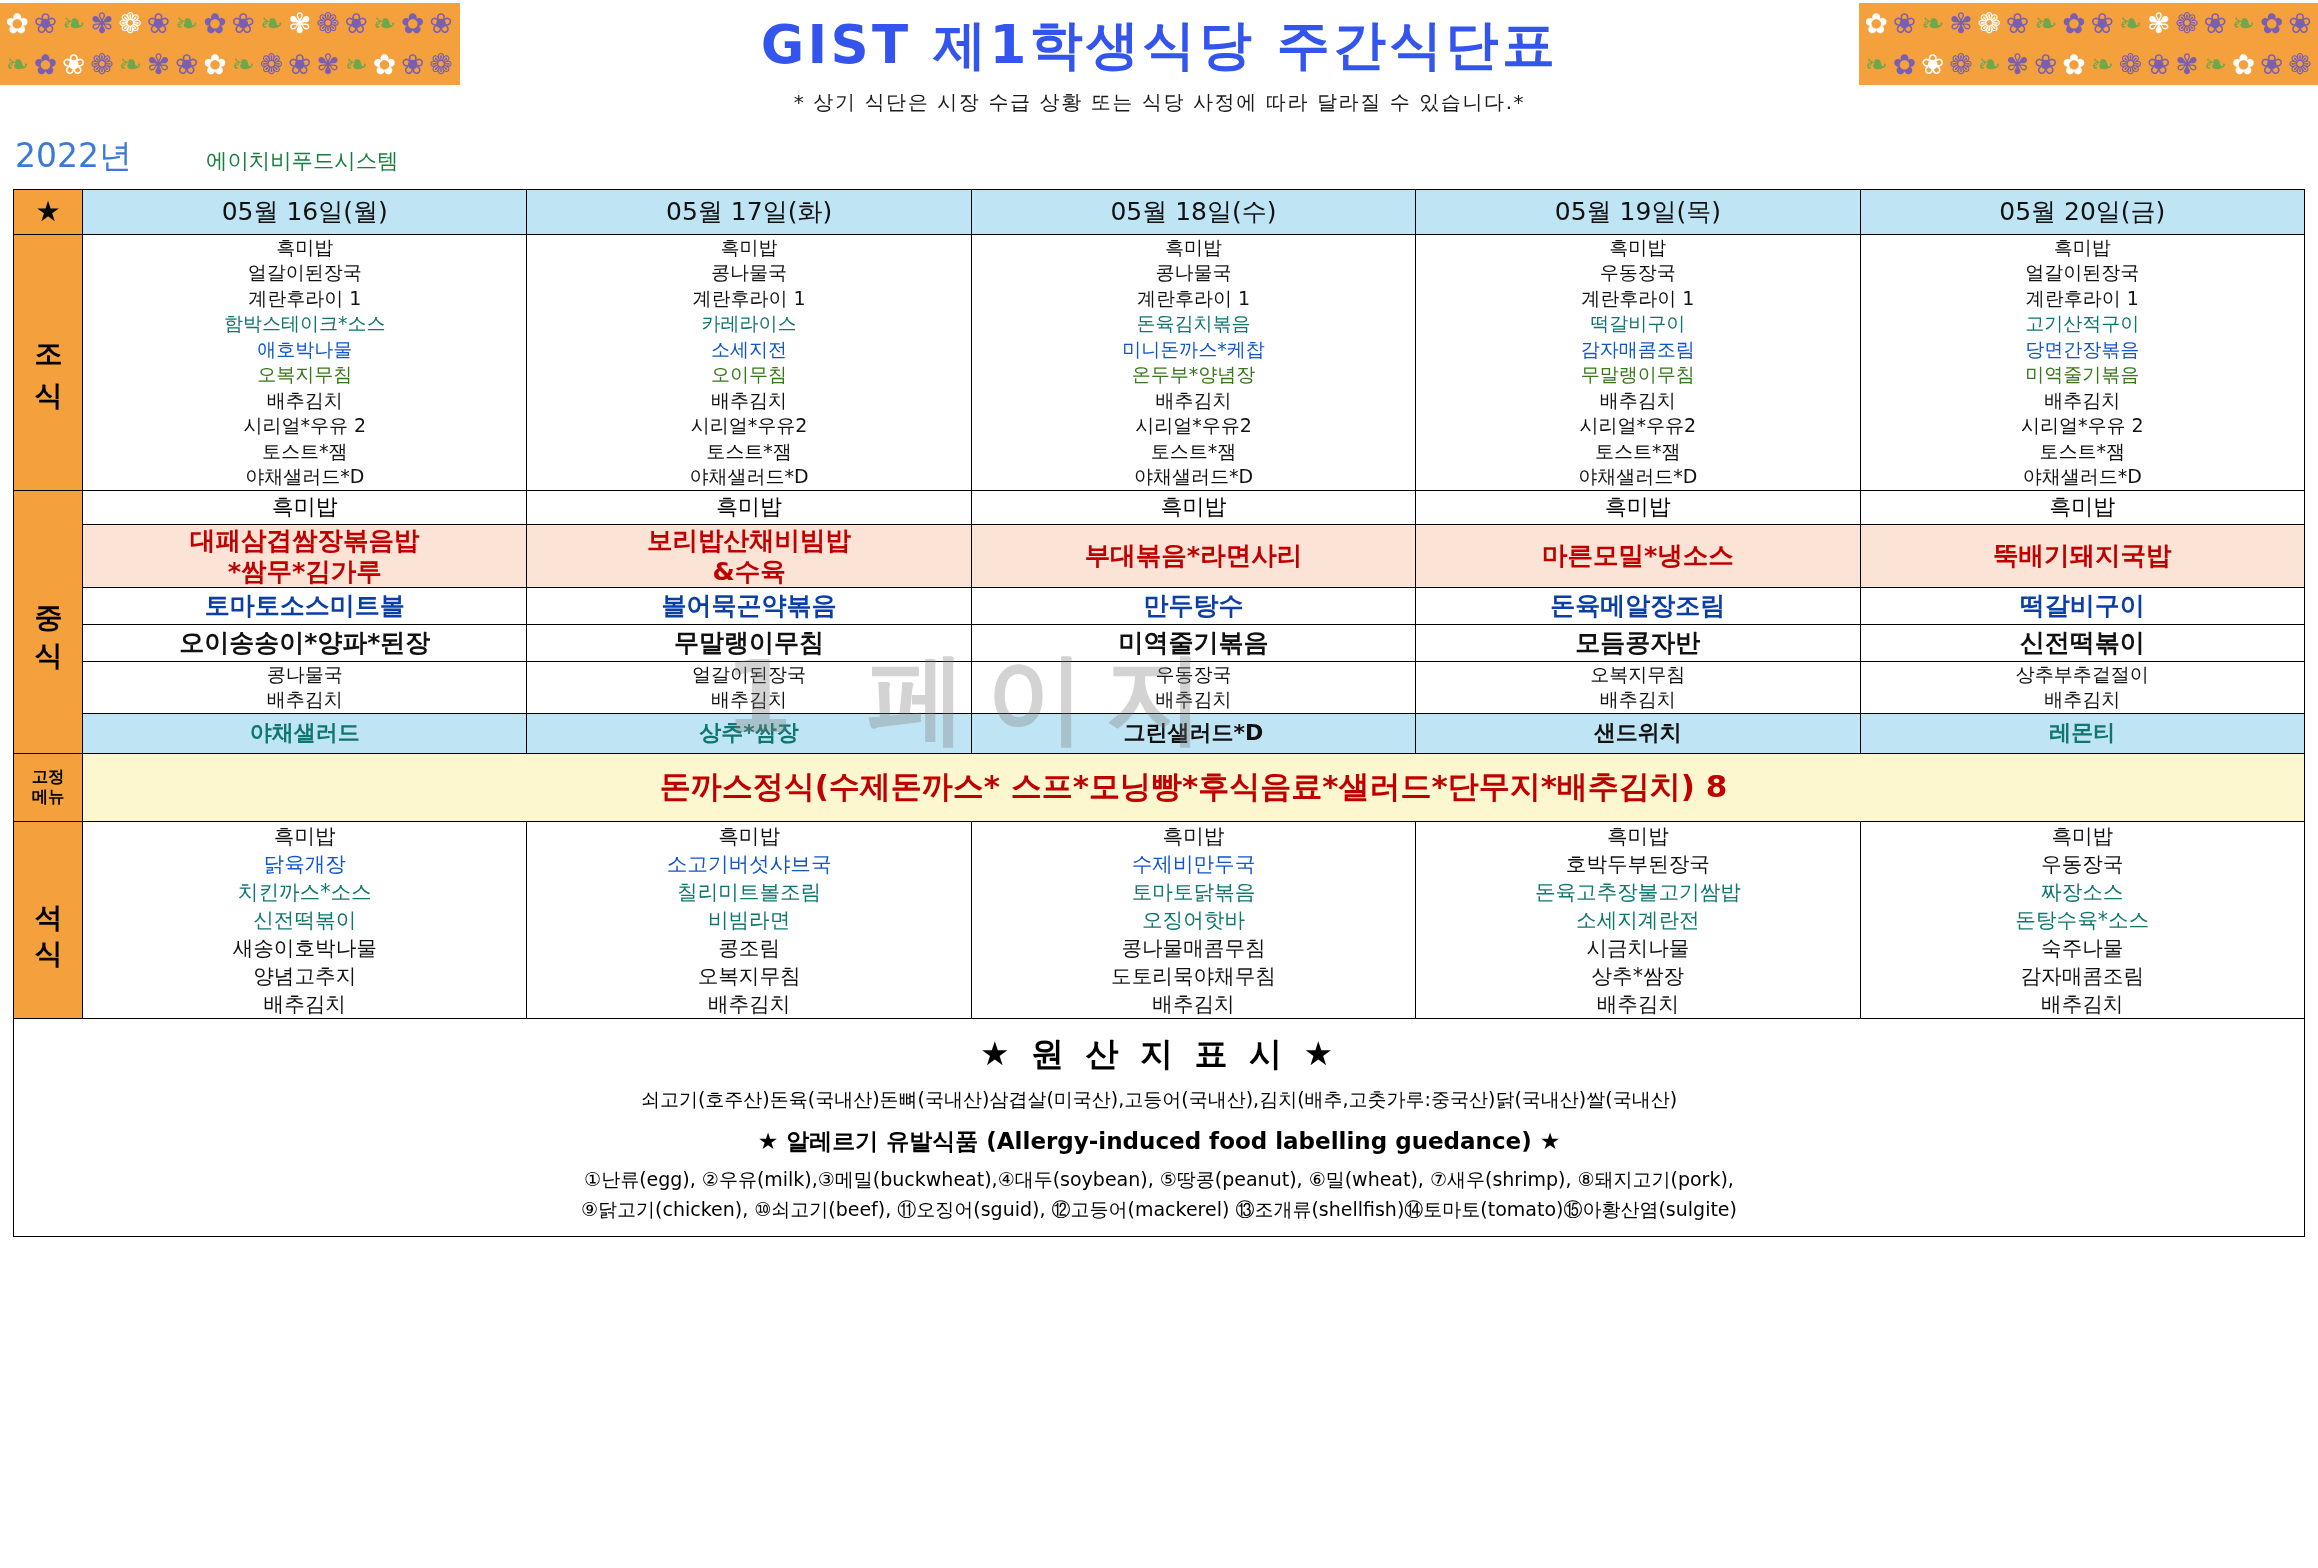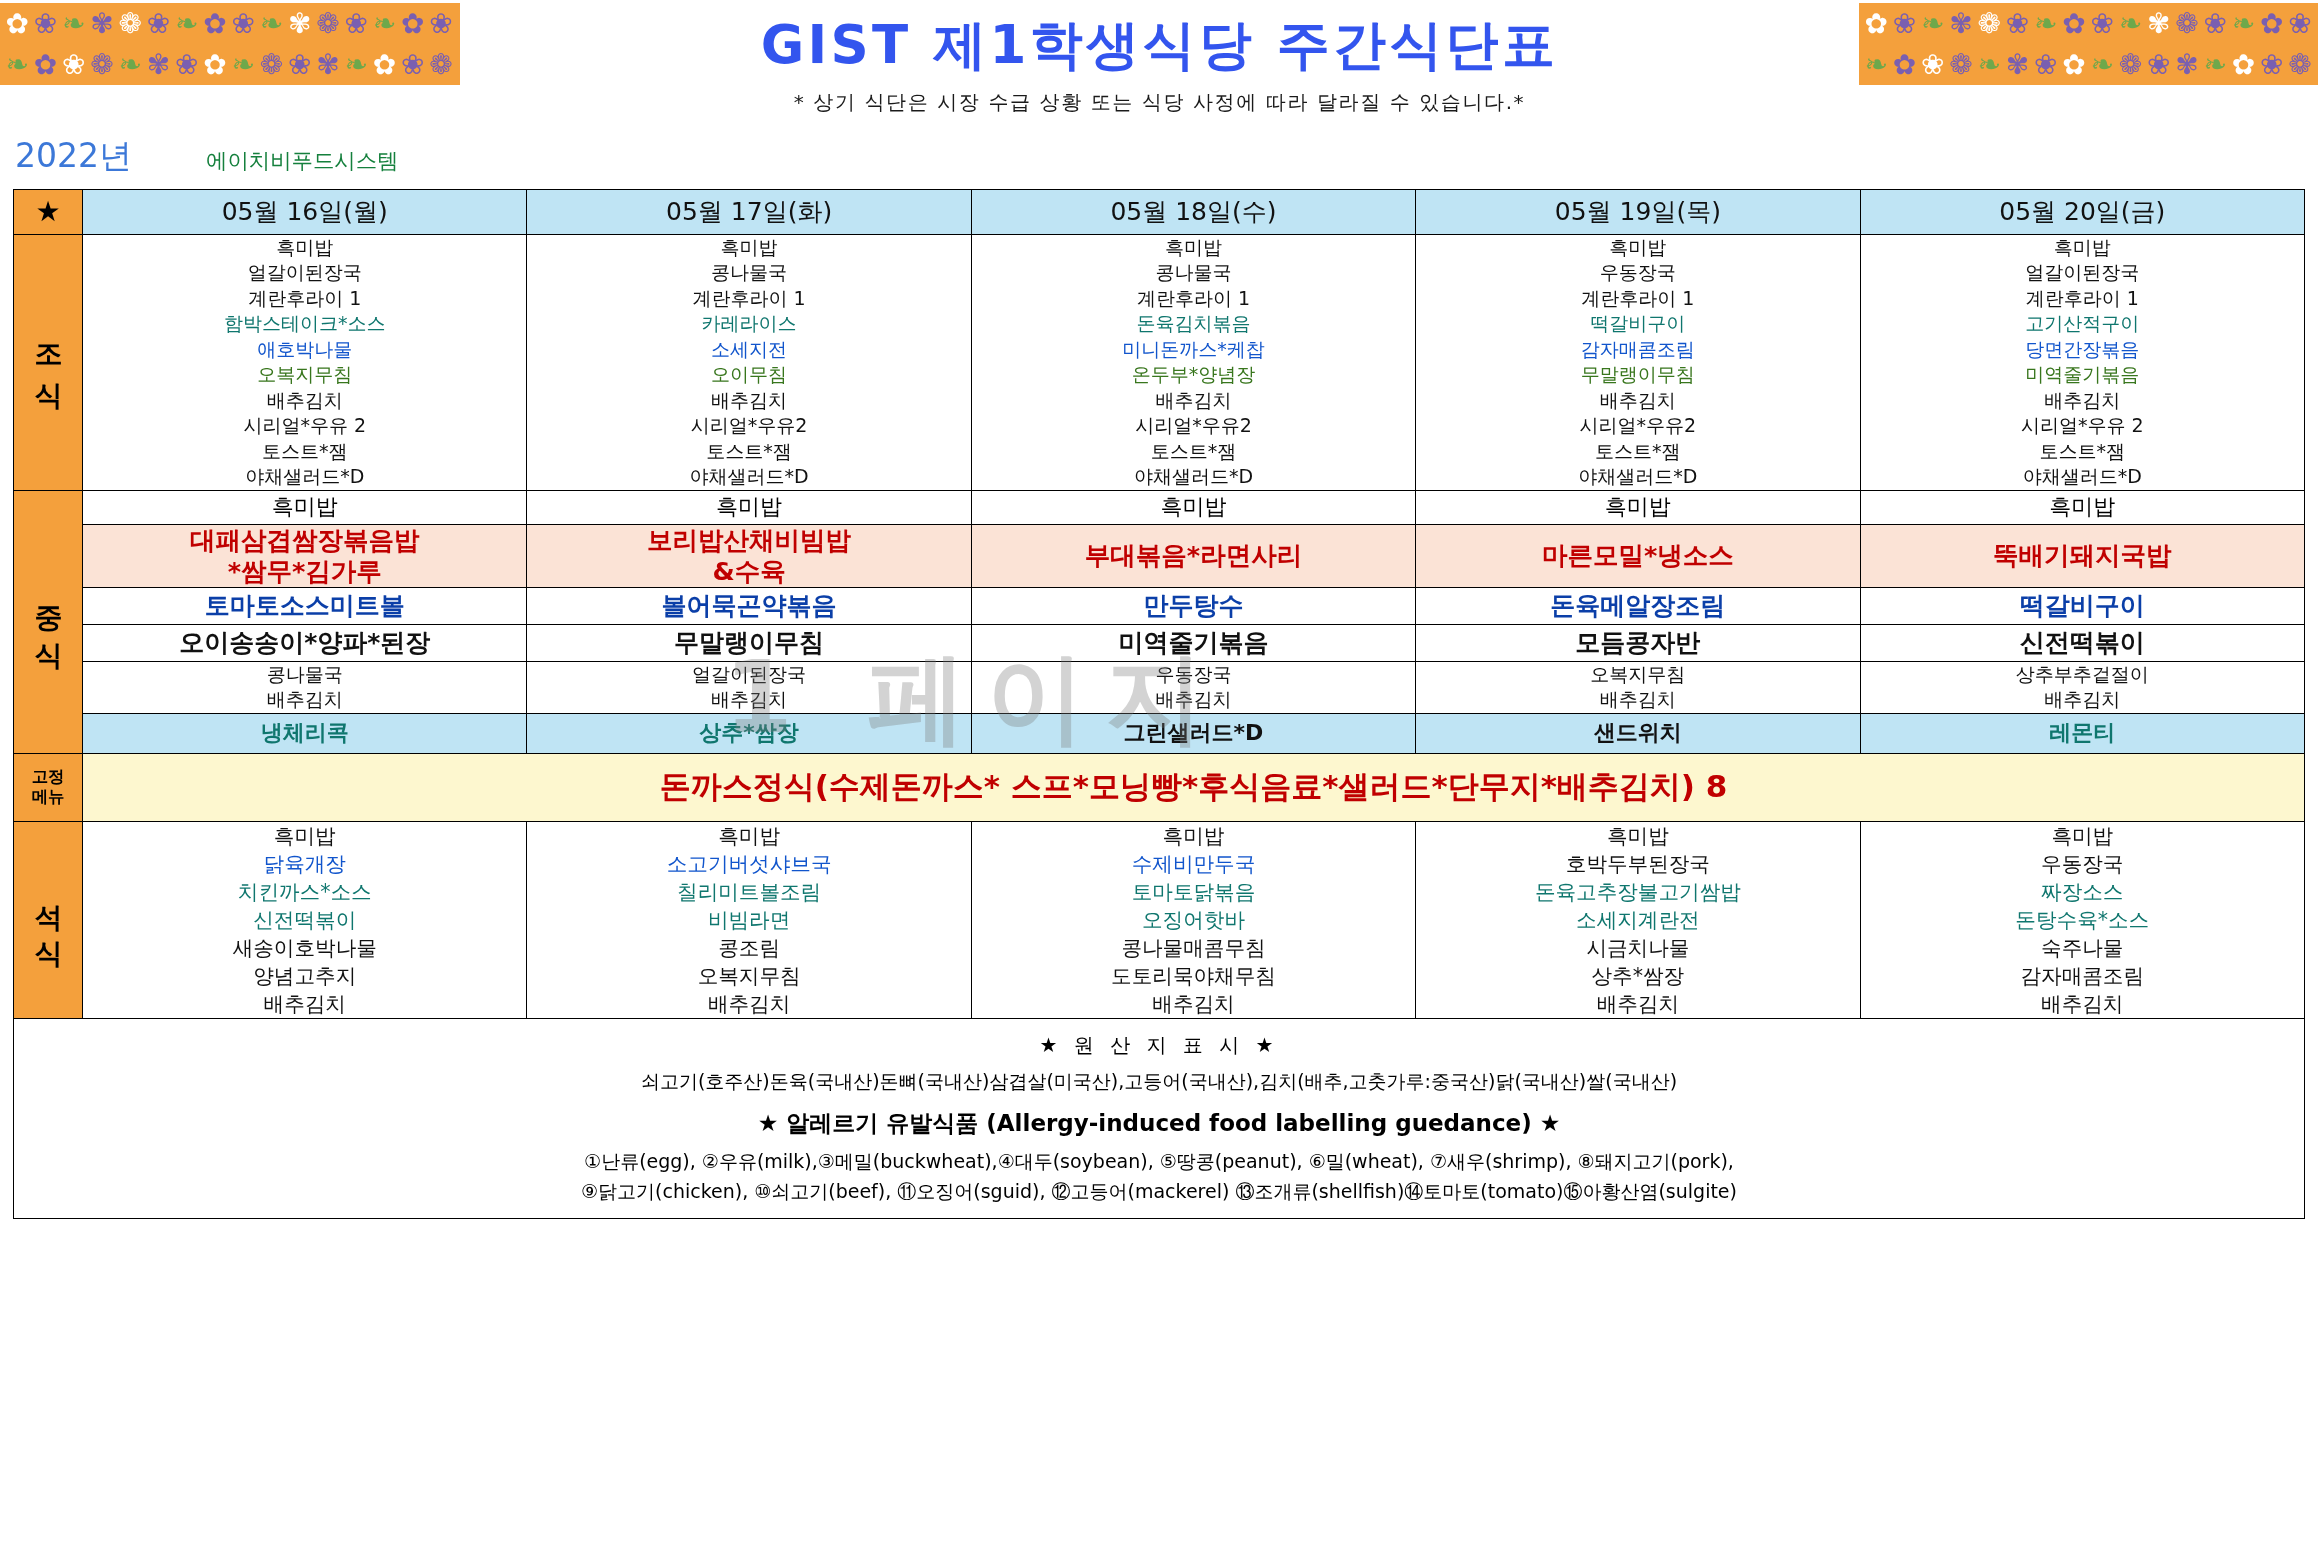--- a/index.html
+++ b/index.html
@@ -181,22 +181,22 @@
   .footer {
     width: 2292px;
     margin: 0 13px;
     border: 0.8px solid #000;
     border-top: none;
     padding: 8.2px 0 11.5px 0;
     box-sizing: border-box;
     text-align: center;
   }
   .footer .f-title {
-    font-size: 20px;
-    font-weight: normal;
+    font-size: 33px;
+    font-weight: bold;
     letter-spacing: 5px;
     margin: 5px 0 8.2px 0;
   }
   .footer .f-line {
     font-size: 19px;
     line-height: 28px;
     margin: 1.6px 0;
   }
   .footer .f-title2 {
     font-size: 23px;
@@ -392,21 +392,21 @@
           <div class="lunch-kimchi c-black">오복지무침</div>
           <div class="lunch-kimchi c-black">배추김치</div>
         </td>
         <td class="cell-list">
           <div class="lunch-kimchi c-black">상추부추겉절이</div>
           <div class="lunch-kimchi c-black">배추김치</div>
         </td>
       </tr>
 
       <tr>
-        <td class="lunch-drink c-red">냉체리콕</td>
+        <td class="lunch-drink c-red">야채샐러드</td>
         <td class="lunch-drink c-red">상추*쌈장</td>
         <td class="lunch-drink c-black">그린샐러드*D</td>
         <td class="lunch-drink c-black">샌드위치</td>
         <td class="lunch-drink c-red">레몬티</td>
       </tr>
 
       <tr class="fixed-row">
         <td class="side-label-small">
           <div>고정</div>
           <div>메뉴</div>

